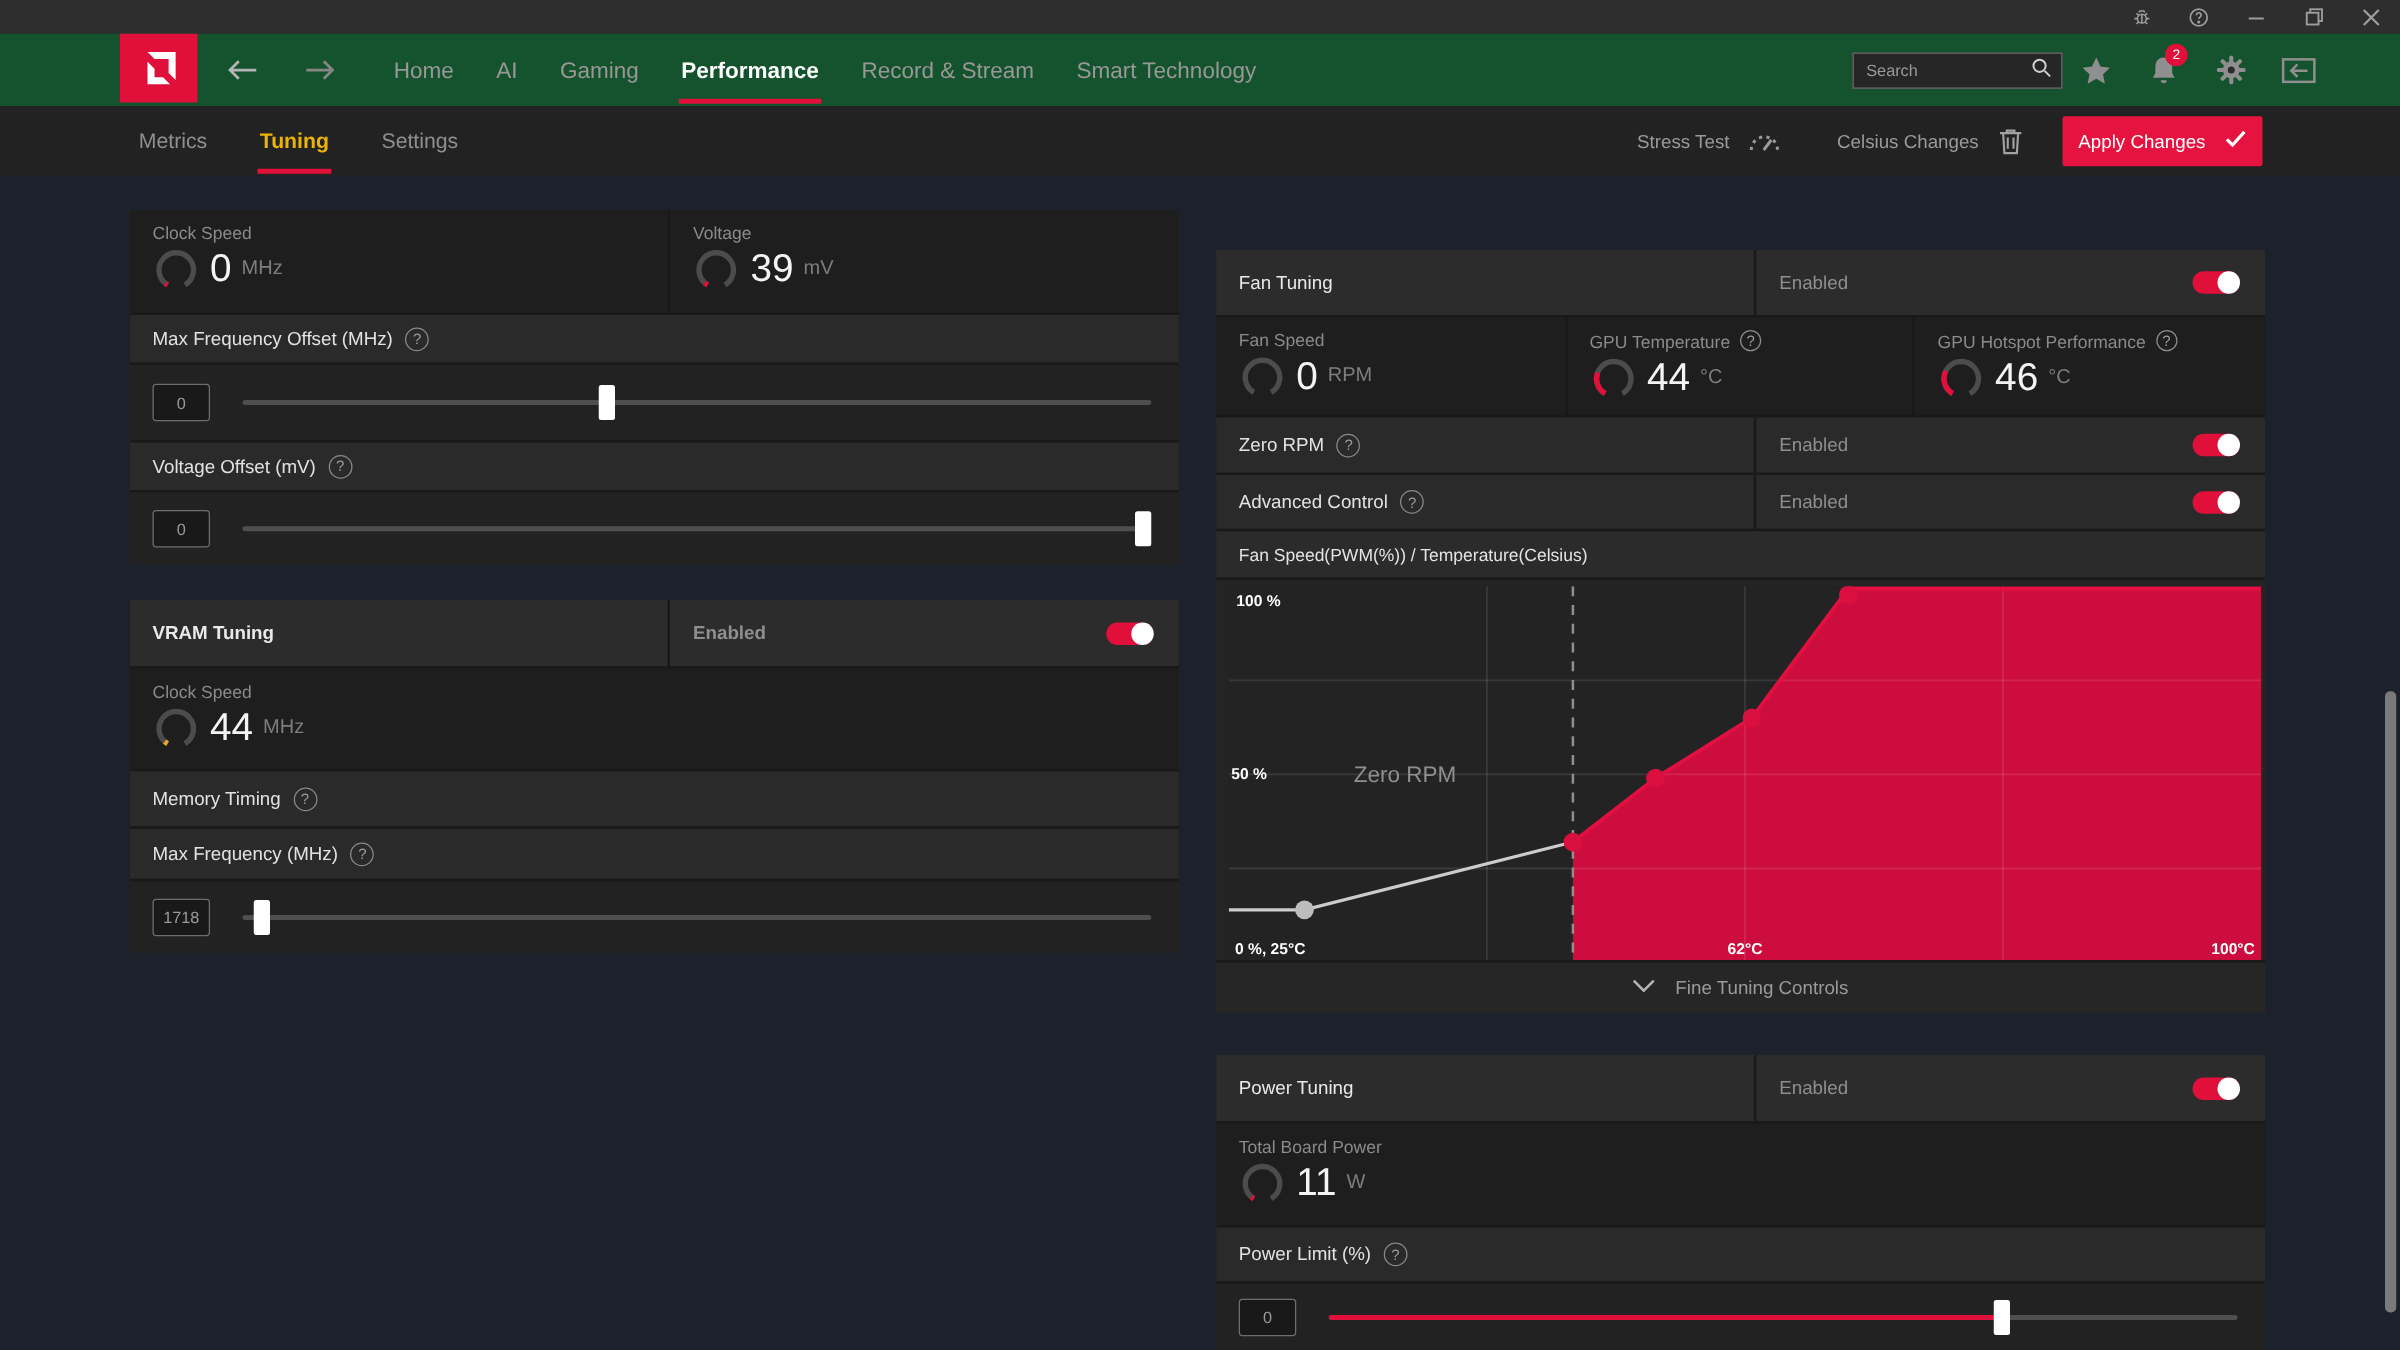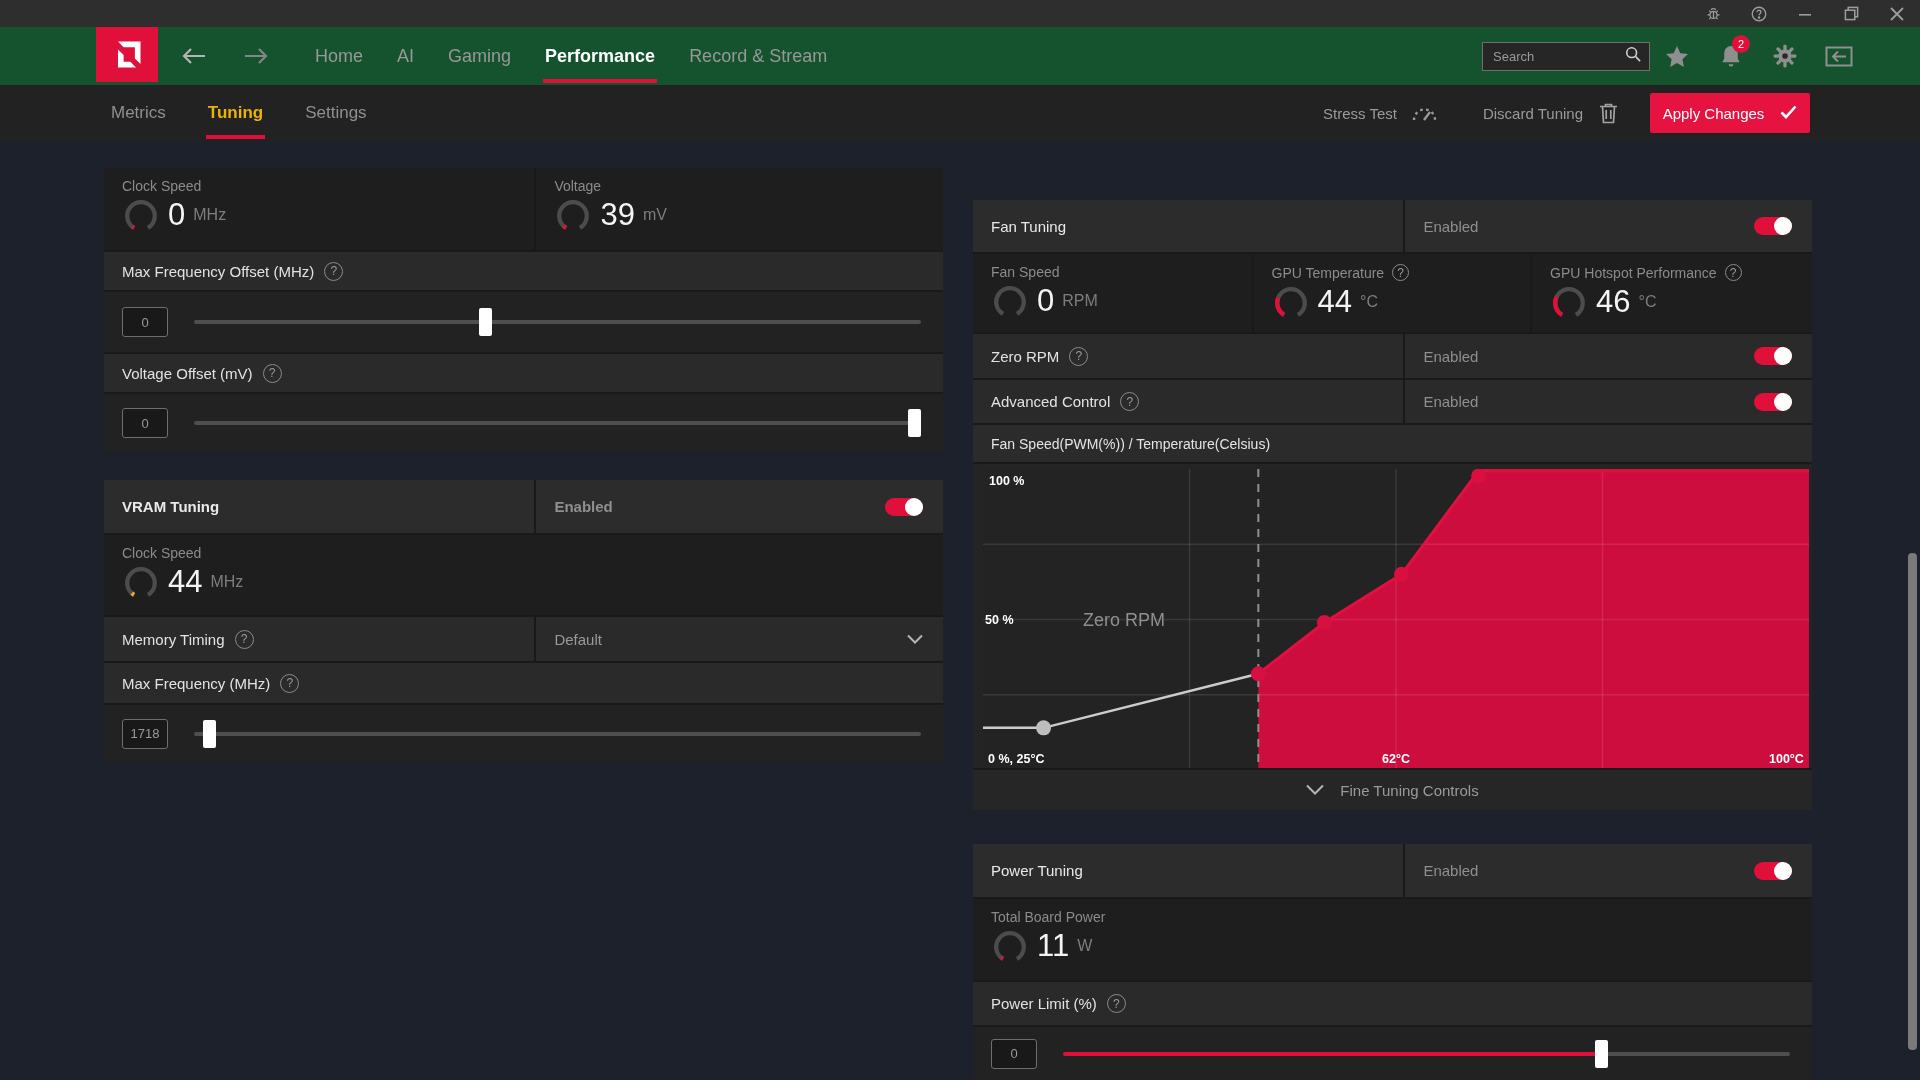--- a/index.html
+++ b/index.html
@@ -168,20 +168,23 @@
     <div class="nav-item">
         <span>Gaming</span>
       </div>
     <div class="nav-item active">
         <span>Performance</span>
         <span class="underline"></span>
       </div>
     <div class="nav-item">
         <span>Record &amp; Stream</span>
       </div>
+    <div class="nav-item">
+        <span>Smart Technology</span>
+      </div>
   </div>
   <div class="nav-right">
     <div class="searchbox">
       <span class="ph">Search</span>
       <span>
         <svg width="16" height="16" viewBox="0 0 18 18" fill="none" stroke="#cfcfcf" stroke-width="1.8">
             <circle cx="7.5" cy="7.5" r="5.5"></circle>
             <path d="M12 12l5 5"></path>
           </svg>
       </span>
@@ -237,21 +240,21 @@
       </div>
   </div>
   <div class="subnav-right">
     <span class="action-label">Stress Test</span>
     <span class="icon-gap">
       <svg width="26" height="19" viewBox="0 0 26 19" fill="none" stroke="#9a9a9a" stroke-width="2.4">
         <path d="M3 16a10.5 10.5 0 0 1 21 0" stroke-dasharray="2.6 3.4"></path>
           <path d="M13 16l6-8" stroke-dasharray="0"></path>
       </svg>
     </span>
-    <span class="action-label discard">Discard Tuning</span>
+    <span class="action-label discard">Celsius Changes</span>
     <span class="trash">
       <svg width="19" height="22" viewBox="0 0 19 22" fill="none" stroke="#a2a2a2" stroke-width="1.7">
         <path d="M1 4.5h17M6.5 4.5v-2h6v2M3.5 4.5l1 16h10l1-16M7.2 8v9M11.8 8v9"></path>
       </svg>
     </span>
     <button class="apply-btn">
       <span>Apply Changes</span>
       <span>
         <svg width="17" height="14" viewBox="0 0 17 14" fill="none" stroke="#ffffff" stroke-width="2.6">
             <path d="M1.5 7.5l4.5 4.5L15.5 1.5"></path>
@@ -350,28 +353,20 @@
             </span>
           <span class="val">44</span>
           <span class="unit">MHz</span>
           </div>
       </div>
     </div>
     <div class="row split" style="height:46px; background:#2a2a2a;">
       <div class="cell-l" style="gap:10px;">
         <span class="t" style="font-size:15px;color:#e2e2e2;">Memory Timing</span>
         <span class="qmark">?</span>
-      </div>
-      <div class="cell-r">
-        <span class="dd-value">Default</span>
-        <span class="chev">
-          <svg width="16" height="10" viewBox="0 0 16 10" fill="none" stroke="#b5b5b5" stroke-width="2">
-              <path d="M1 1.5l7 7 7-7"></path>
-            </svg>
-        </span>
       </div>
     </div>
     <div class="row hdr-row" style="height:42px;">
       <span class="t">Max Frequency (MHz)</span>
       <span class="qmark">?</span>
     </div>
     <div class="row slider-row" style="height:59px;">
       <div class="num-box">1718</div>
       <div class="slider">
         <div class="track"></div>

